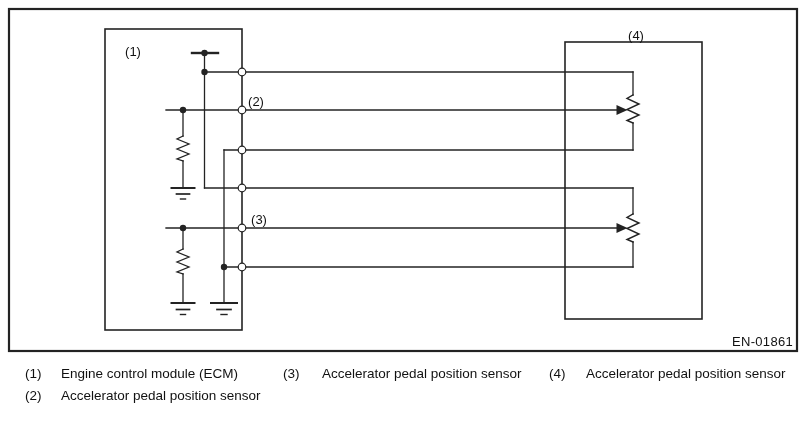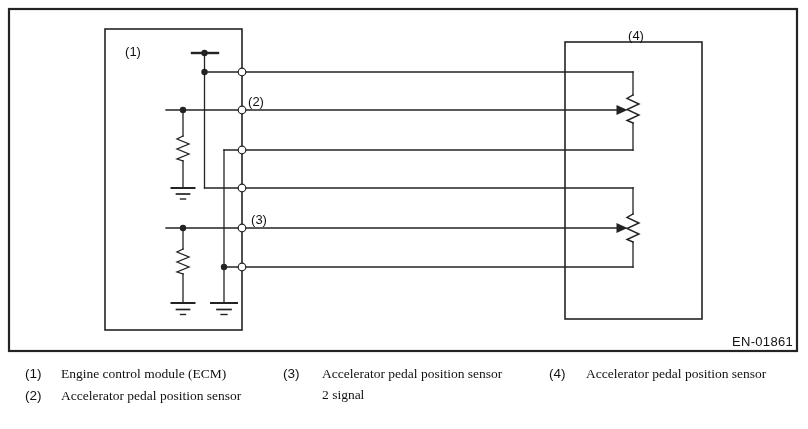--- a/index.html
+++ b/index.html
@@ -7,21 +7,21 @@
   .stage { position:relative; width:808px; height:429px; background:#ffffff; overflow:hidden; }
   svg.diagram { position:absolute; left:0; top:0; display:block; }
   svg.diagram path, svg.diagram line, svg.diagram polyline, svg.diagram rect {
     stroke:#232323; fill:none; stroke-linecap:square;
   }
   svg.diagram text { fill:#121212; stroke:none; font-family:"Liberation Sans", sans-serif; }
   .callout { font-size:13px; }
   .figcode { font-size:13px; letter-spacing:0.3px; }
   .legend-item { position:absolute; display:flex; font-size:13.5px; line-height:21px; color:#111111; }
   .legend-num { flex:0 0 36px; }
-  .legend-text span { display:block; white-space:nowrap;font-family:Liberation Serif, serif; }
+  .legend-text span { display:block; white-space:nowrap; }
 </style>
 </head>
 <body>
 
 <div class="stage">
 
   <svg class="diagram" width="808" height="356" viewBox="0 0 808 356">
 
     <rect x="9" y="9" width="788" height="342" stroke-width="2.2"></rect>
 
@@ -126,21 +126,20 @@
     <div class="legend-item" style="left:25px; top:385px;">
       <span class="legend-num">(2)</span>
       <span class="legend-text">
         <span>Accelerator pedal position sensor</span>
       </span>
     </div>
     <div class="legend-item" style="left:283px; top:363px;">
       <span class="legend-num" style="flex-basis:39px;">(3)</span>
       <span class="legend-text">
         <span>Accelerator pedal position sensor</span>
-        <span>2 signal</span>
       </span>
     </div>
     <div class="legend-item" style="left:549px; top:363px;">
       <span class="legend-num" style="flex-basis:37px;">(4)</span>
       <span class="legend-text">
           <span>Accelerator pedal position sensor</span>
         </span>
     </div>
   </div>
 

